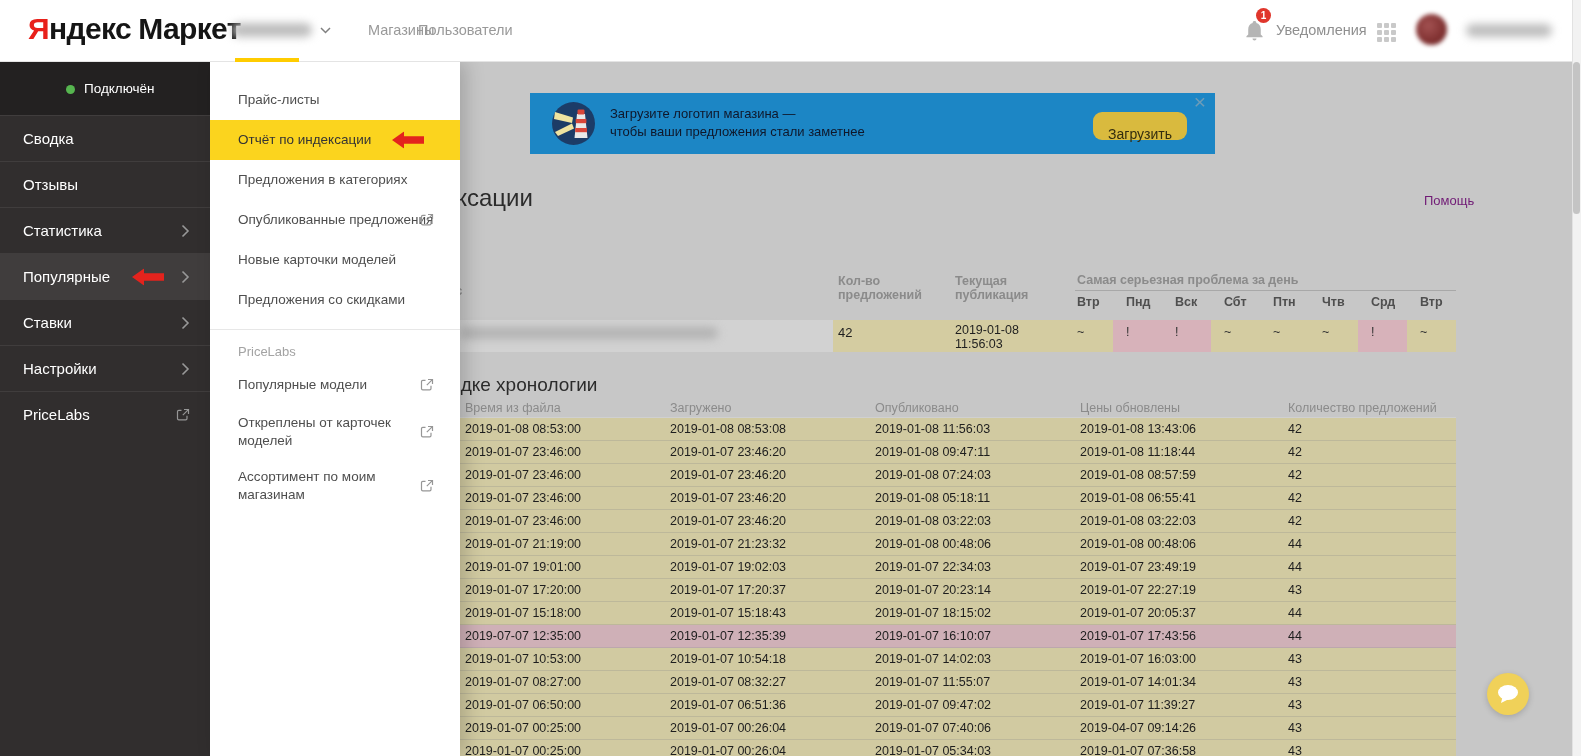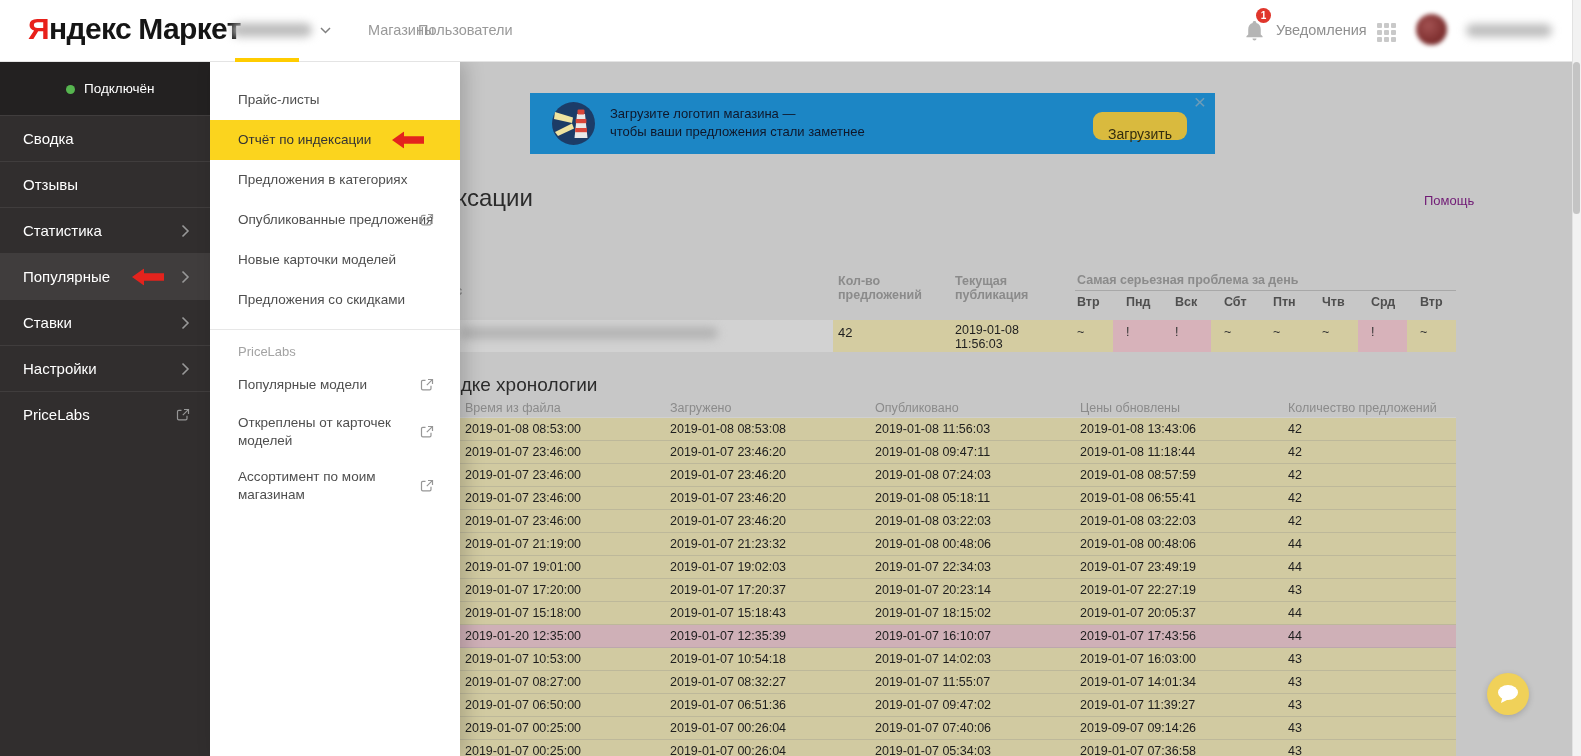--- a/index.html
+++ b/index.html
@@ -237,21 +237,21 @@
             <div>43</div>
           </div>
           <div class="t2-row">
             <div>2019-01-07 15:18:00</div>
             <div>2019-01-07 15:18:43</div>
             <div>2019-01-07 18:15:02</div>
             <div>2019-01-07 20:05:37</div>
             <div>44</div>
           </div>
           <div class="t2-row alert">
-            <div>2019-01-20 12:35:00</div>
+            <div>2019-07-07 12:35:00</div>
             <div>2019-01-07 12:35:39</div>
             <div>2019-01-07 16:10:07</div>
             <div>2019-01-07 17:43:56</div>
             <div>44</div>
           </div>
           <div class="t2-row">
             <div>2019-01-07 10:53:00</div>
             <div>2019-01-07 10:54:18</div>
             <div>2019-01-07 14:02:03</div>
             <div>2019-01-07 16:03:00</div>
@@ -268,21 +268,21 @@
             <div>2019-01-07 06:50:00</div>
             <div>2019-01-07 06:51:36</div>
             <div>2019-01-07 09:47:02</div>
             <div>2019-01-07 11:39:27</div>
             <div>43</div>
           </div>
           <div class="t2-row">
             <div>2019-01-07 00:25:00</div>
             <div>2019-01-07 00:26:04</div>
             <div>2019-01-07 07:40:06</div>
-            <div>2019-09-07 09:14:26</div>
+            <div>2019-04-07 09:14:26</div>
             <div>43</div>
           </div>
           <div class="t2-row">
             <div>2019-01-07 00:25:00</div>
             <div>2019-01-07 00:26:04</div>
             <div>2019-01-07 05:34:03</div>
             <div>2019-01-07 07:36:58</div>
             <div>43</div>
           </div>
         </div>

